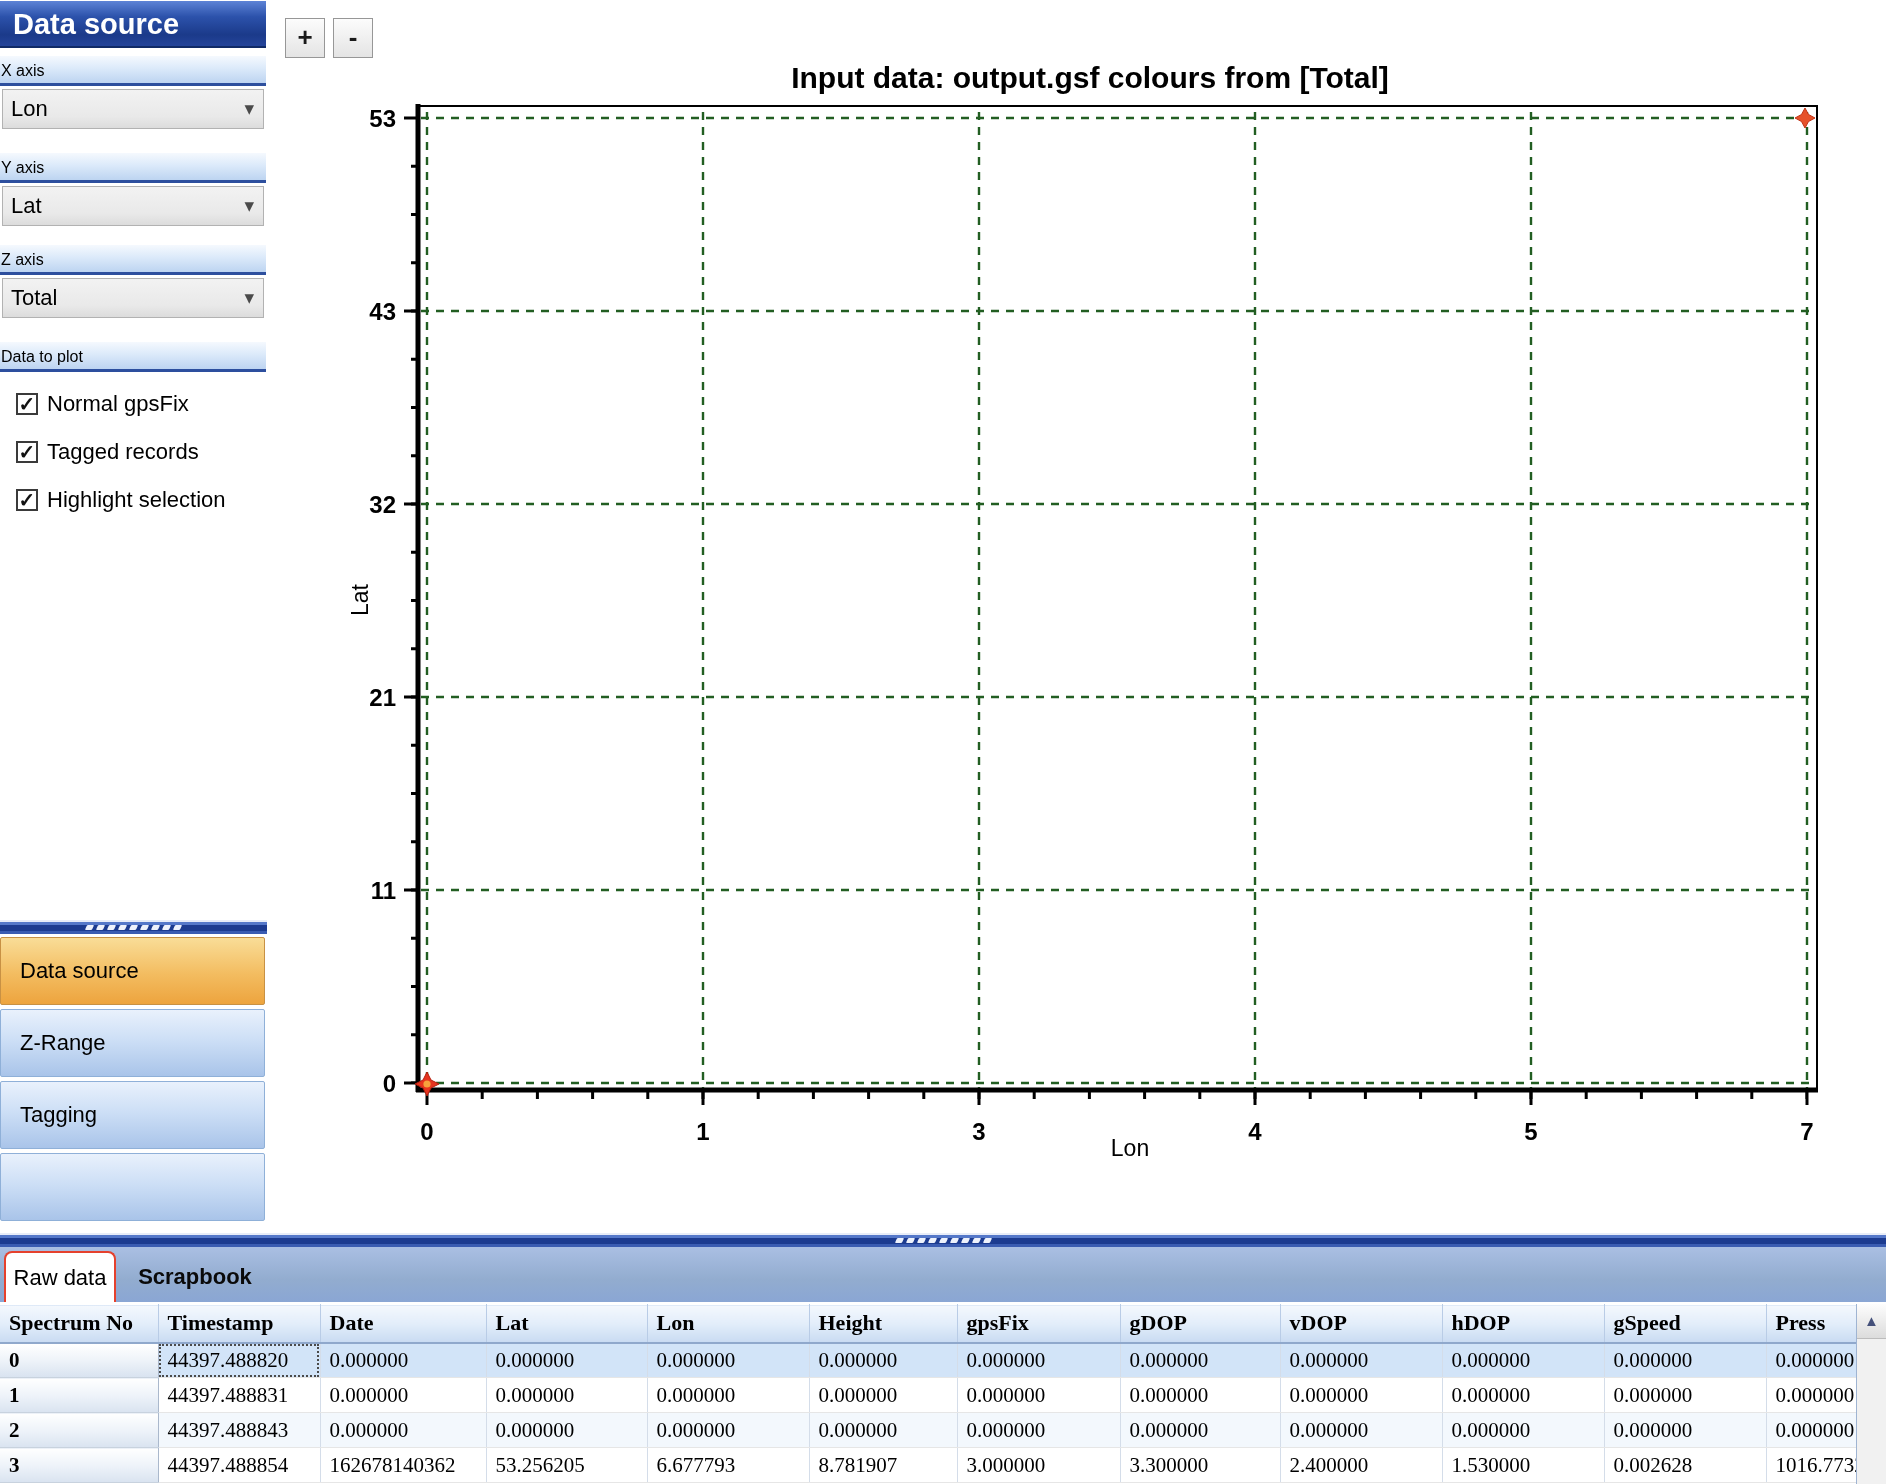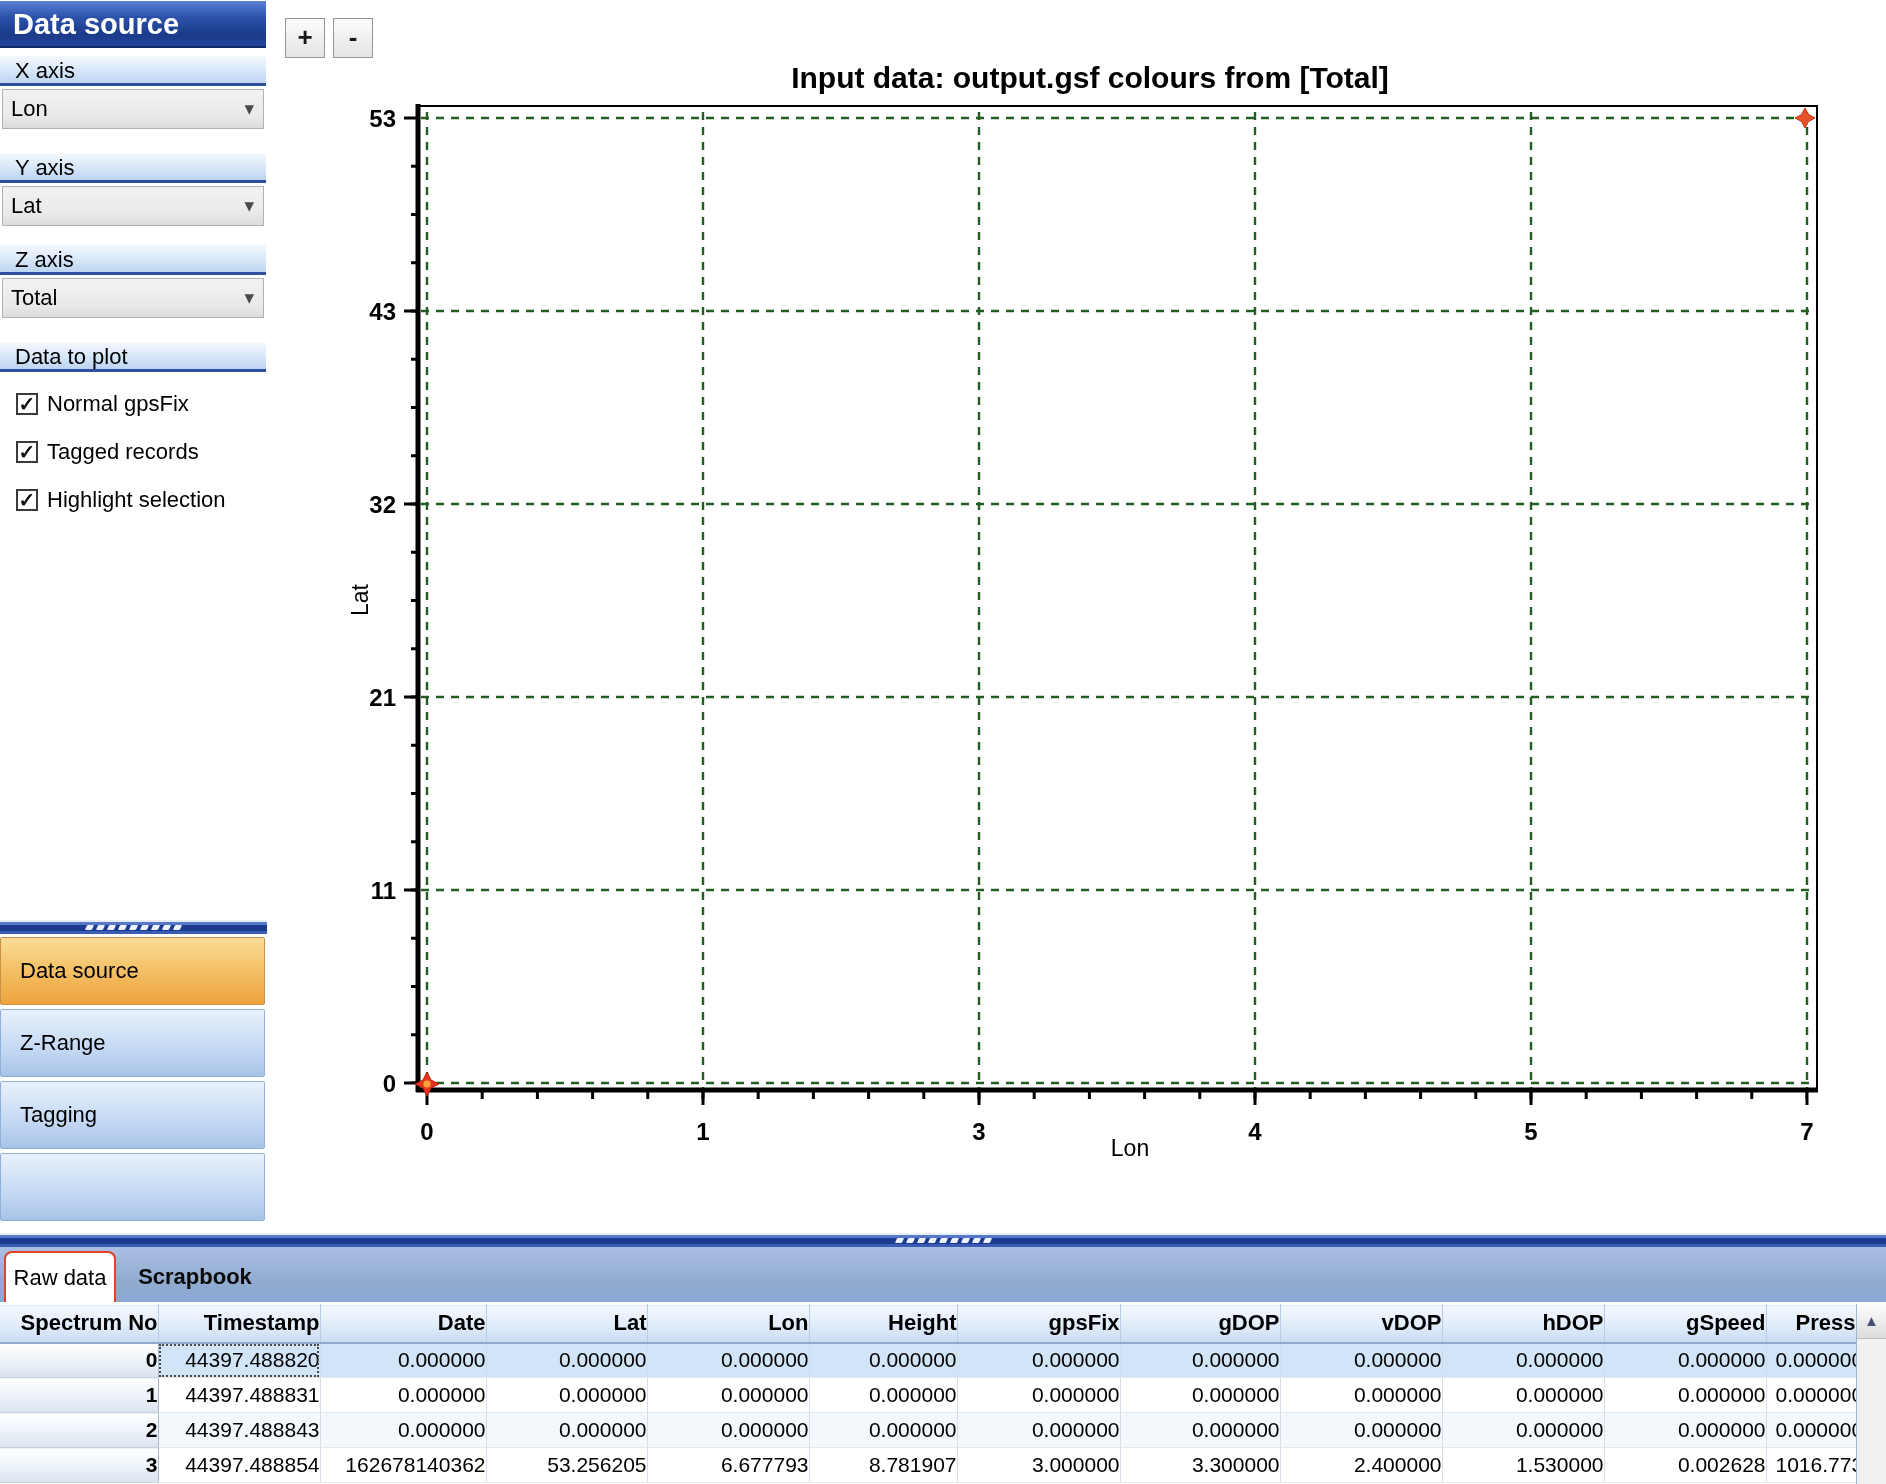--- a/index.html
+++ b/index.html
@@ -12,21 +12,21 @@
   .ds-title{
     position:absolute;left:0;top:1px;width:266px;height:47px;
     background:linear-gradient(180deg,#5d83d6 0%,#2c52ab 35%,#1b3a8a 75%,#24449a 100%);
     border-bottom:2px solid #102a66;
     color:#fff;font-size:29px;font-weight:bold;line-height:47px;padding-left:13px;box-sizing:border-box;
   }
   .sec-hdr{
     position:absolute;left:0;width:266px;height:31px;box-sizing:border-box;
     background:linear-gradient(180deg,#f5f9fe 0%,#dceafa 45%,#bdd4f1 100%);
     border-top:1px solid #fff;border-bottom:3px solid #2d4f9e;
-    font-size:22px;line-height:29px;padding-left:15px;
+    font-size:16px;line-height:29px;padding-left:1px;
   }
   .dd{
     position:absolute;left:2px;width:262px;height:40px;box-sizing:border-box;
     background:linear-gradient(180deg,#f2f2f2 0%,#e9e9e9 70%,#dcdcdc 100%);
     border:1px solid #b2b2b2;font-size:22px;line-height:38px;padding-left:8px;cursor:default;
   }
   .dd .chev{position:absolute;right:9px;top:0;font-size:19px;color:#4a4a4a;line-height:38px;}
   .cb-row{position:absolute;left:16px;height:30px;display:flex;align-items:center;font-size:22px;}
   .cb-box{
     width:22px;height:22px;box-sizing:border-box;border:2px solid #3a3a3a;background:#fff;
@@ -72,21 +72,21 @@
     position:absolute;left:4px;top:1251px;width:112px;height:51px;box-sizing:border-box;
     background:#fff;border:2px solid #e5412d;border-bottom:none;border-radius:8px 8px 0 0;
     font-size:22px;display:flex;align-items:center;justify-content:center;z-index:3;cursor:pointer;
   }
   #tab-inactive{
     position:absolute;left:130px;top:1251px;width:130px;height:51px;
     font-size:22px;display:flex;align-items:center;justify-content:center;color:#0a0a0a;cursor:pointer;font-weight:bold;
   }
   #table-zone{position:absolute;left:0;top:1304px;width:1856px;height:180px;overflow:hidden;background:#fff;}
   table{border-collapse:collapse;table-layout:fixed;width:1856px;}
-  td,th{overflow:hidden;white-space:nowrap;box-sizing:border-box;text-align:right;}
+  td,th{overflow:hidden;white-space:nowrap;box-sizing:border-box;text-align:left;font-family:Liberation Serif, serif;}
   th{
     height:38px;font-size:22px;font-weight:bold;padding:0 0 0 9px;
     background:linear-gradient(180deg,#f4f8fd 0%,#e2edfa 50%,#c9dbf2 100%);
     border-right:1px solid #b9cce6;border-bottom:2px solid #8fa8cc;border-top:1px solid #fff;
   }
   td{height:35px;font-size:21px;padding:0 0 0 9px;border-right:1px solid #d4dde9;border-bottom:1px solid #e6e6e6;}
   td.rowhdr{
     font-weight:bold;background:linear-gradient(180deg,#ffffff 0%,#eef3f9 50%,#d9e3f0 100%);
     border-right:1px solid #aab8cc;border-bottom:1px solid #c8d2de;
   }

